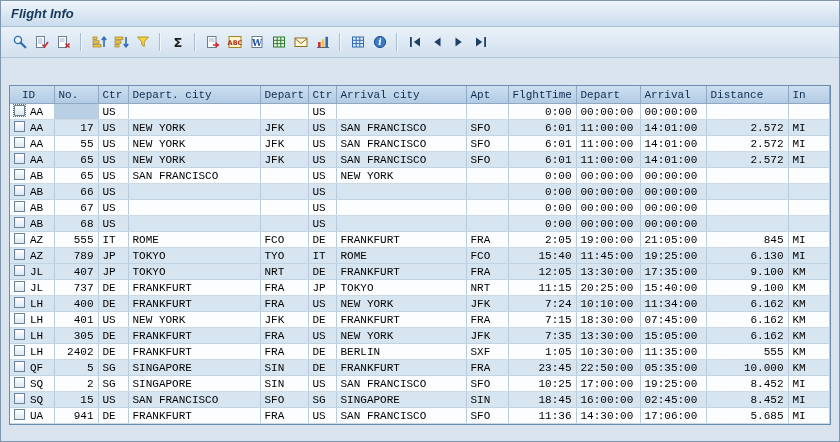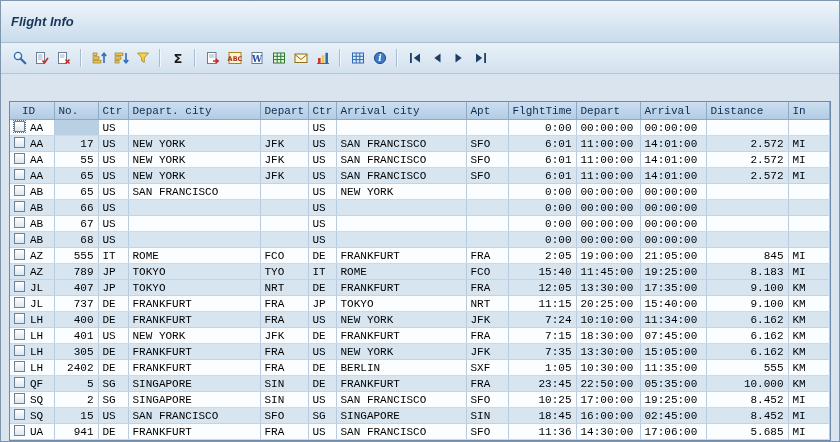--- a/index.html
+++ b/index.html
@@ -2,21 +2,21 @@
 <html><head>
 <meta charset="utf-8">
 <style>
   html,body{margin:0;padding:0;background:#c9d5e2;}
   .window{
     width:840px;height:442px;box-sizing:border-box;position:relative;
     background:#d9e4ef;border:1px solid #7e96ae;overflow:hidden;
     font-family:"Liberation Sans",sans-serif;
   }
   .titlebar{
-    height:42px;box-sizing:border-box;display:flex;align-items:center;
+    height:26px;box-sizing:border-box;display:flex;align-items:center;
     padding:0 10px;background:linear-gradient(180deg,#eef4fa,#c9dcec);
     border-bottom:1px solid #a9bed2;
   }
   .title{font-size:13px;font-weight:bold;font-style:italic;color:#16365c;}
   .toolbar{
     height:31px;box-sizing:border-box;display:flex;align-items:center;
     padding:0 8px;gap:1px;
     background:linear-gradient(180deg,#e9f1f8,#d2e1ee);
     border-bottom:1px solid #b3c6d8;
   }
@@ -377,21 +377,21 @@
             <td class="num">789</td>
             <td>JP</td>
             <td>TOKYO</td>
             <td>TYO</td>
             <td>IT</td>
             <td>ROME</td>
             <td>FCO</td>
             <td class="num">15:40</td>
             <td>11:45:00</td>
             <td>19:25:00</td>
-            <td class="num">8.183</td>
+            <td class="num">6.130</td>
             <td>MI</td>
           </tr>
           <tr class="alt">
             <td class="idcell"><span class="rowcheck"></span><span>JL</span></td>
             <td class="num">407</td>
             <td>JP</td>
             <td>TOKYO</td>
             <td>NRT</td>
             <td>DE</td>
             <td>FRANKFURT</td>

